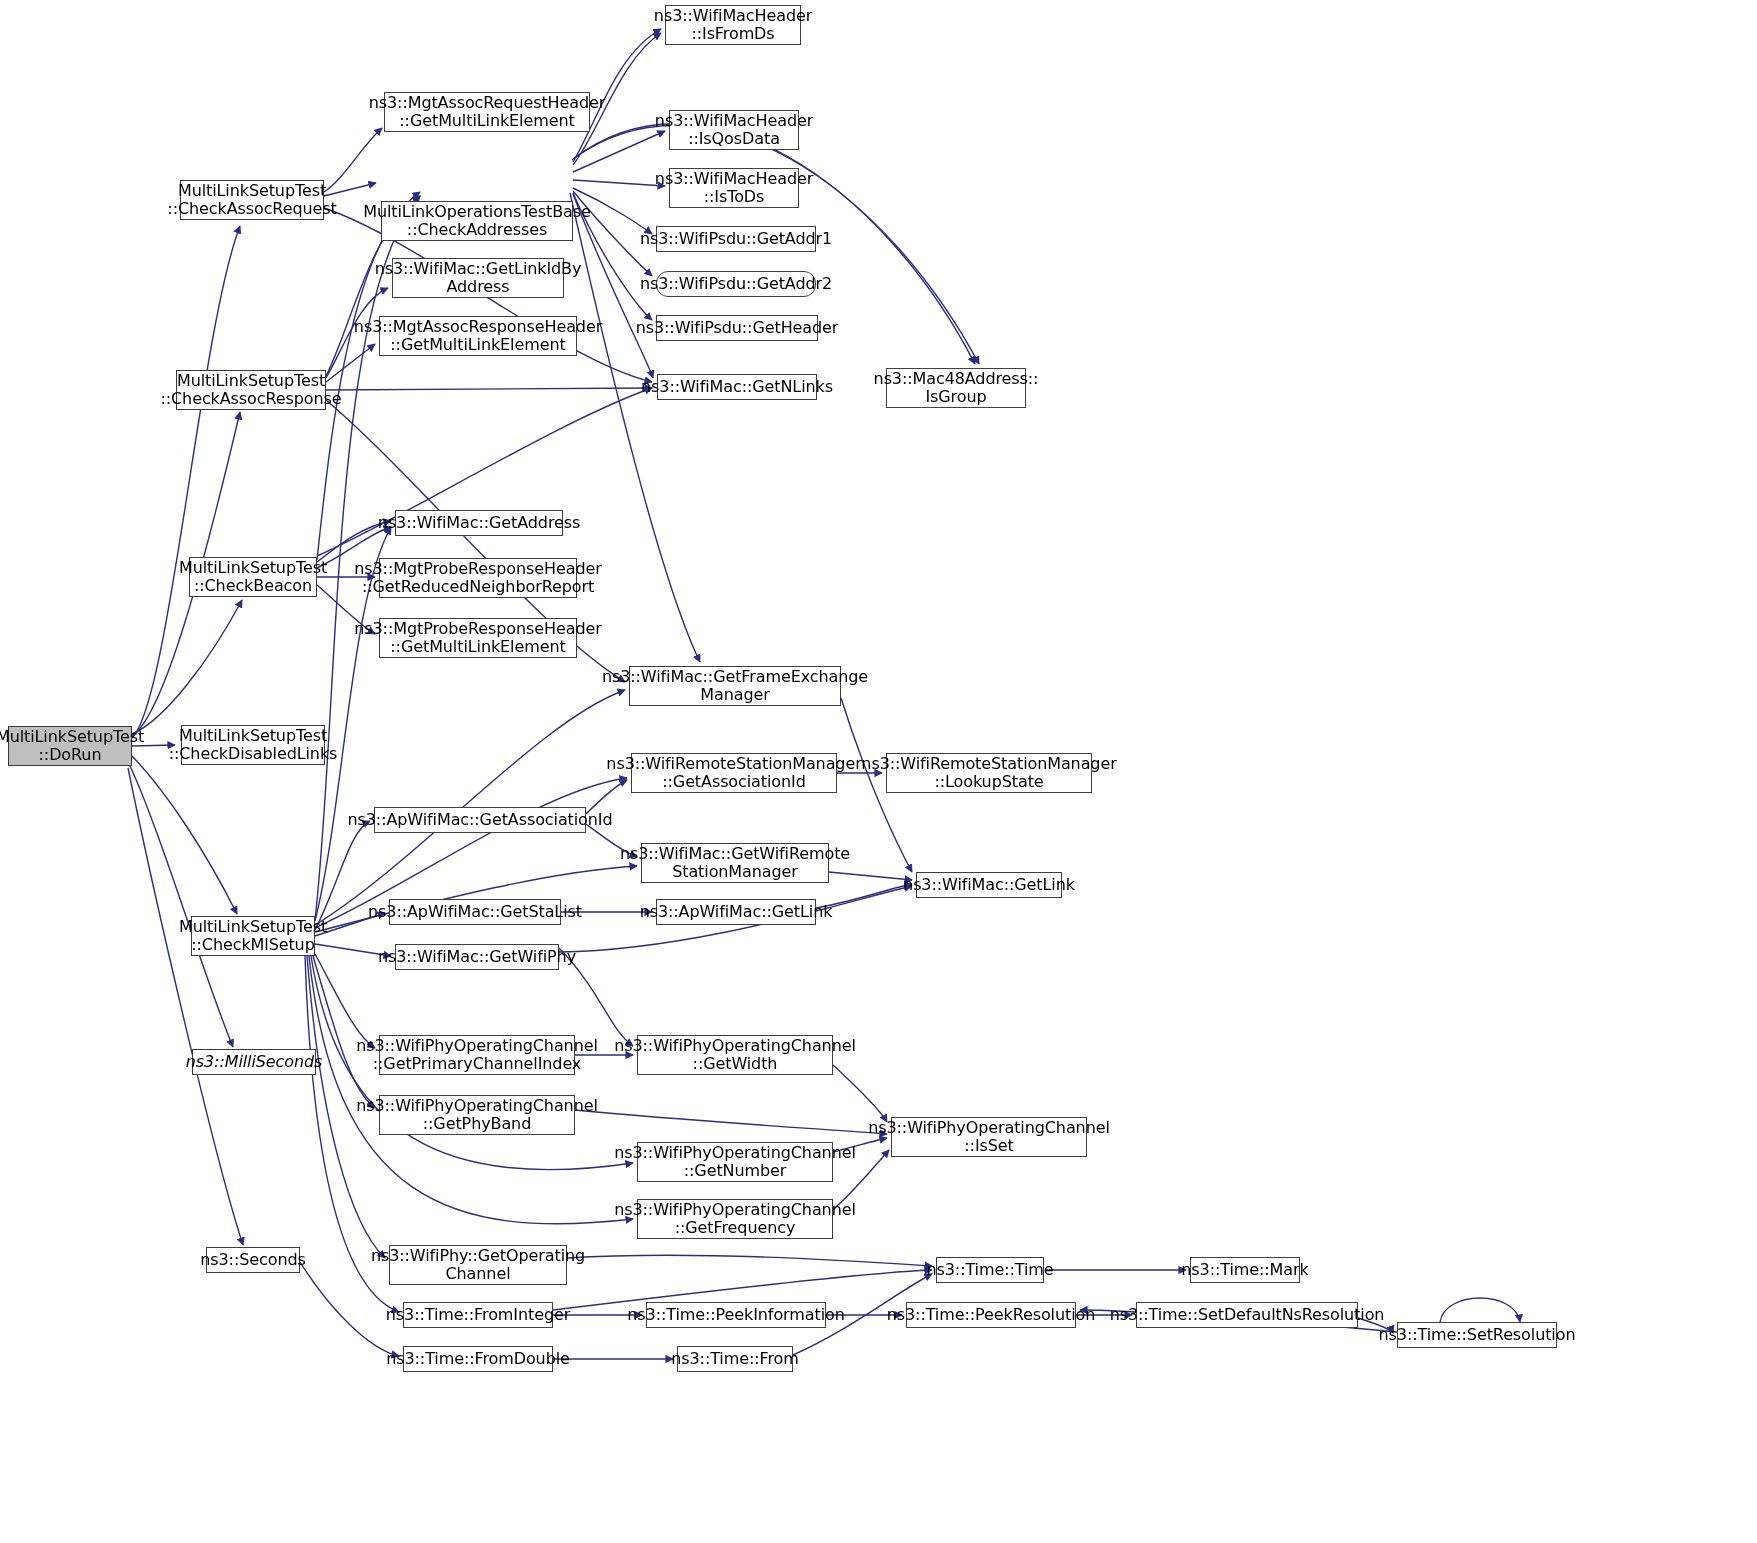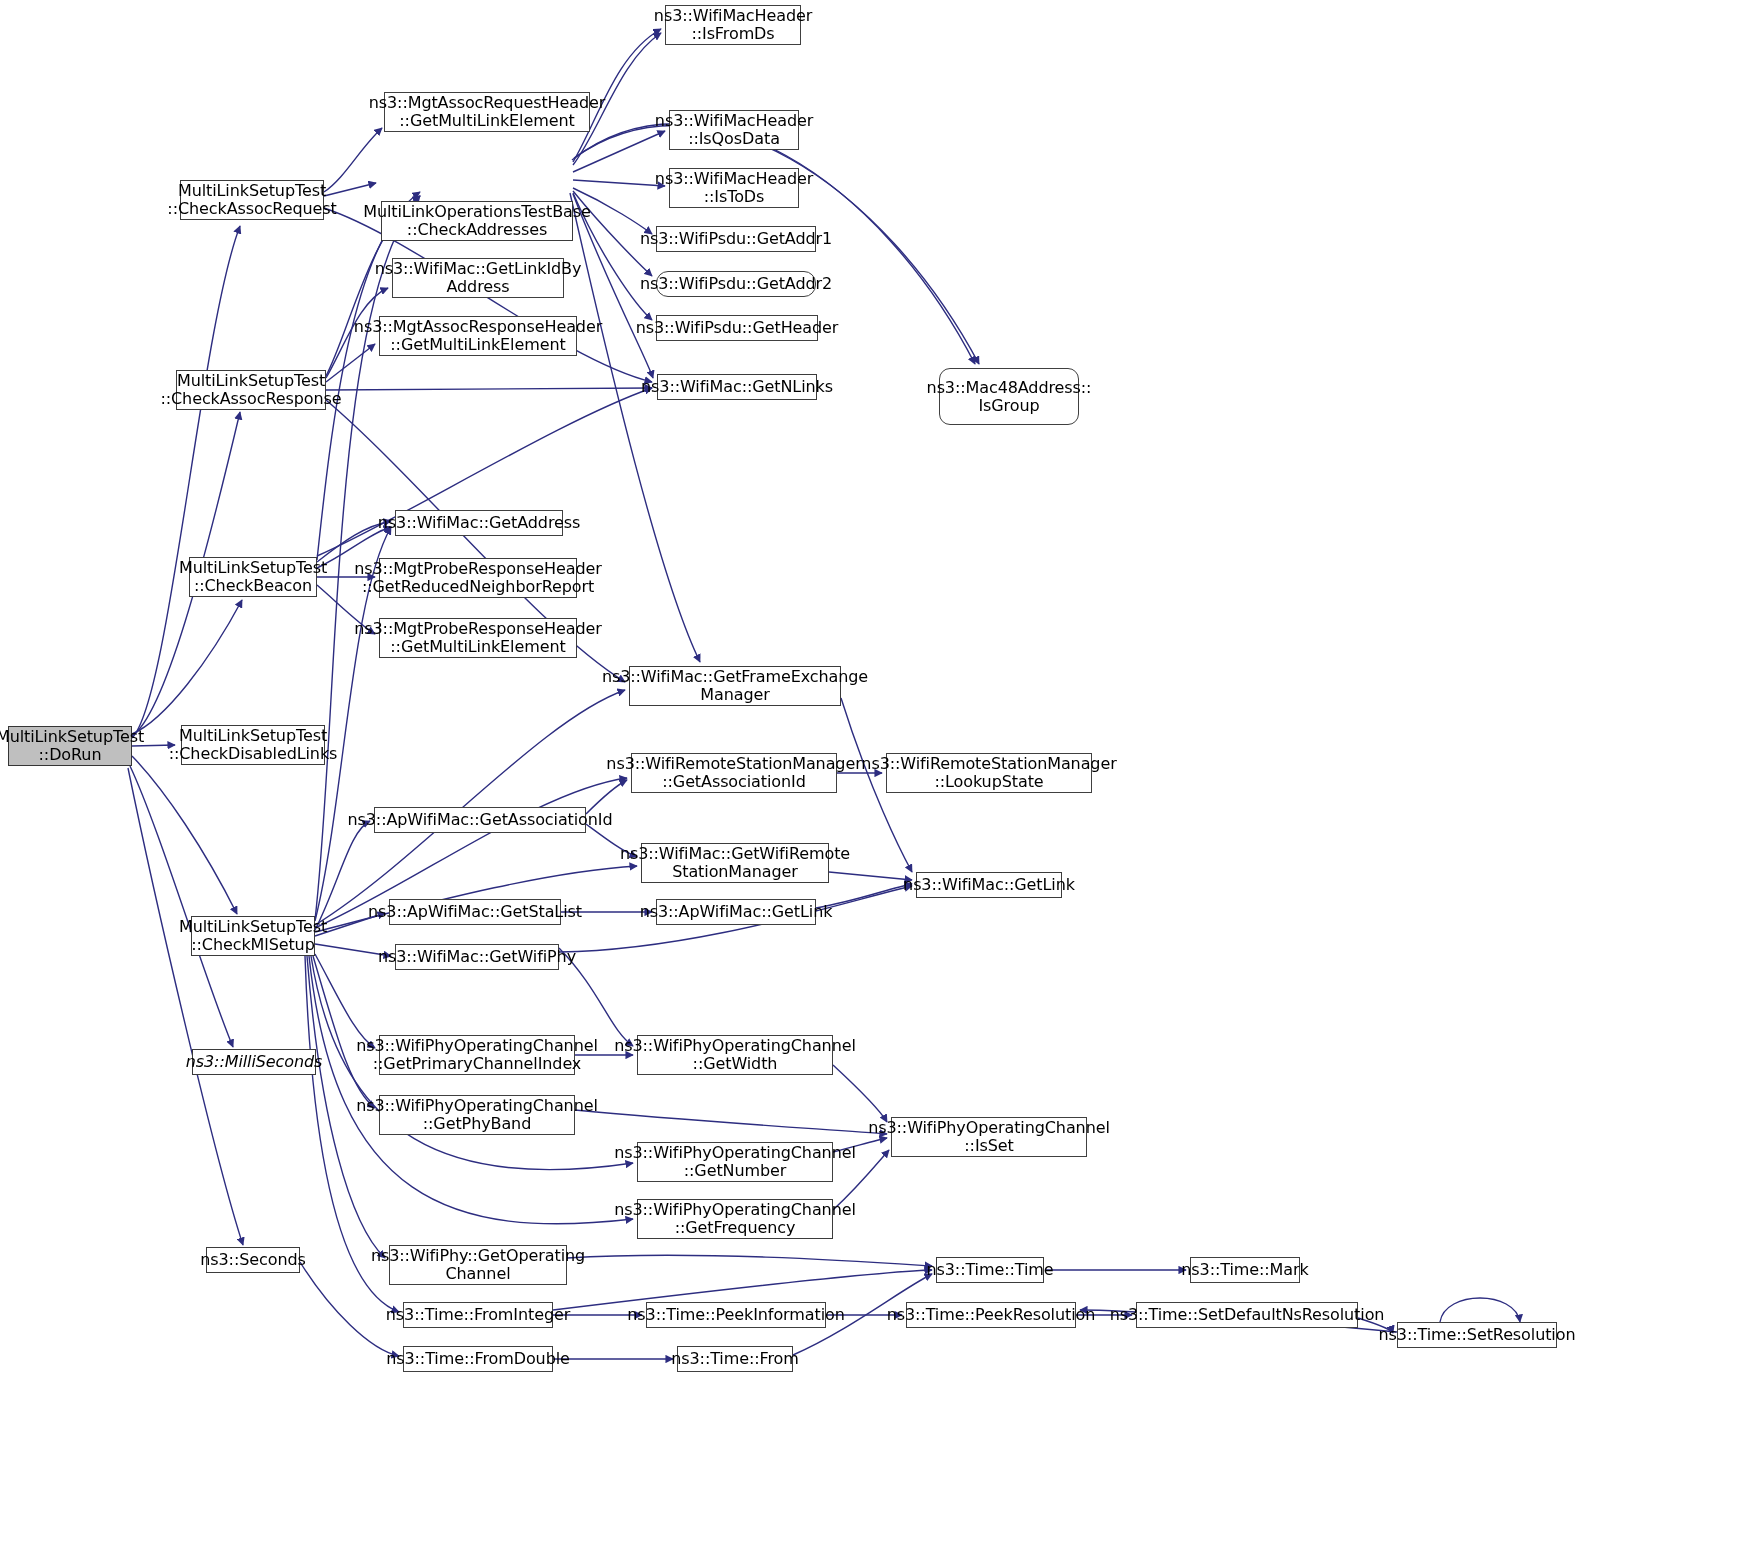--- a/index.html
+++ b/index.html
@@ -175,21 +175,21 @@
       <div class="node" style="left: 665px; top: 5px; width: 136px; height: 40px;">ns3::WifiMacHeader
 ::IsFromDs</div>
       <div class="node" style="left: 669px; top: 110px; width: 130px; height: 40px;">ns3::WifiMacHeader
 ::IsQosData</div>
       <div class="node" style="left: 669px; top: 168px; width: 130px; height: 40px;">ns3::WifiMacHeader
 ::IsToDs</div>
       <div class="node" style="left: 656px; top: 226px; width: 160px; height: 26px;">ns3::WifiPsdu::GetAddr1</div>
       <div class="node" style="left: 656px; top: 271px; width: 160px; height: 26px; border-radius: 12px;">ns3::WifiPsdu::GetAddr2</div>
       <div class="node" style="left: 656px; top: 315px; width: 162px; height: 26px;">ns3::WifiPsdu::GetHeader</div>
       <div class="node thick" style="left: 657px; top: 374px; width: 160px; height: 26px;">ns3::WifiMac::GetNLinks</div>
-      <div class="node" style="left: 939px; top: 368px; width: 140px; height: 57px; border-radius: 11px;">ns3::Mac48Address::
+      <div class="node" style="left: 886px; top: 368px; width: 140px; height: 40px;">ns3::Mac48Address::
 IsGroup</div>
       <div class="node thick" style="left: 629px; top: 666px; width: 212px; height: 40px;">ns3::WifiMac::GetFrameExchange
 Manager</div>
       <div class="node" style="left: 631px; top: 753px; width: 206px; height: 40px;">ns3::WifiRemoteStationManager
 ::GetAssociationId</div>
       <div class="node" style="left: 886px; top: 753px; width: 206px; height: 40px;">ns3::WifiRemoteStationManager
 ::LookupState</div>
       <div class="node thick" style="left: 641px; top: 843px; width: 188px; height: 40px;">ns3::WifiMac::GetWifiRemote
 StationManager</div>
       <div class="node thick" style="left: 916px; top: 872px; width: 146px; height: 26px;">ns3::WifiMac::GetLink</div>

